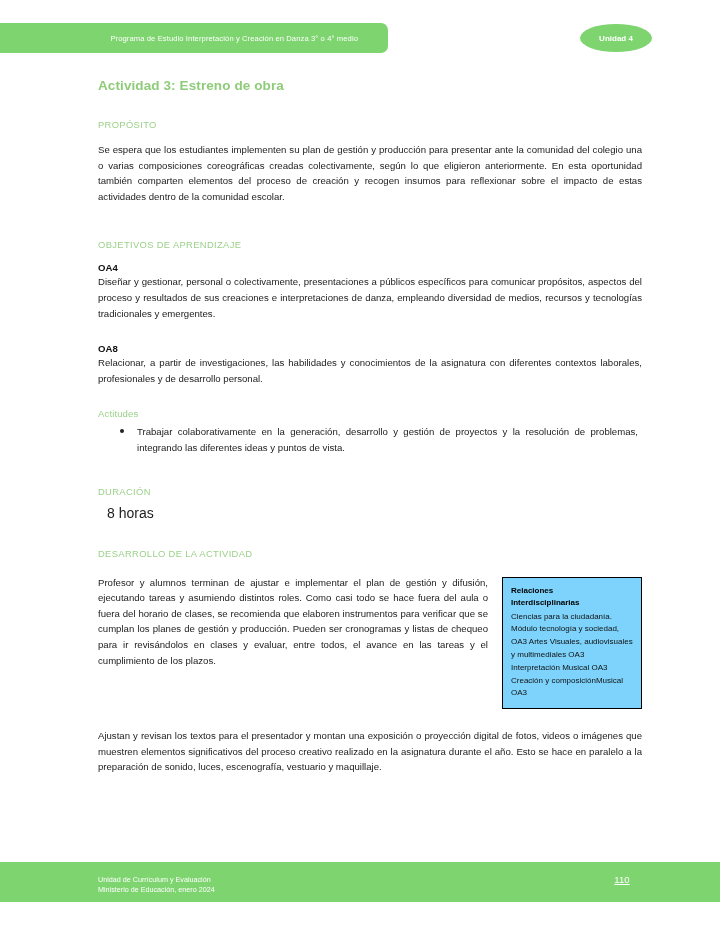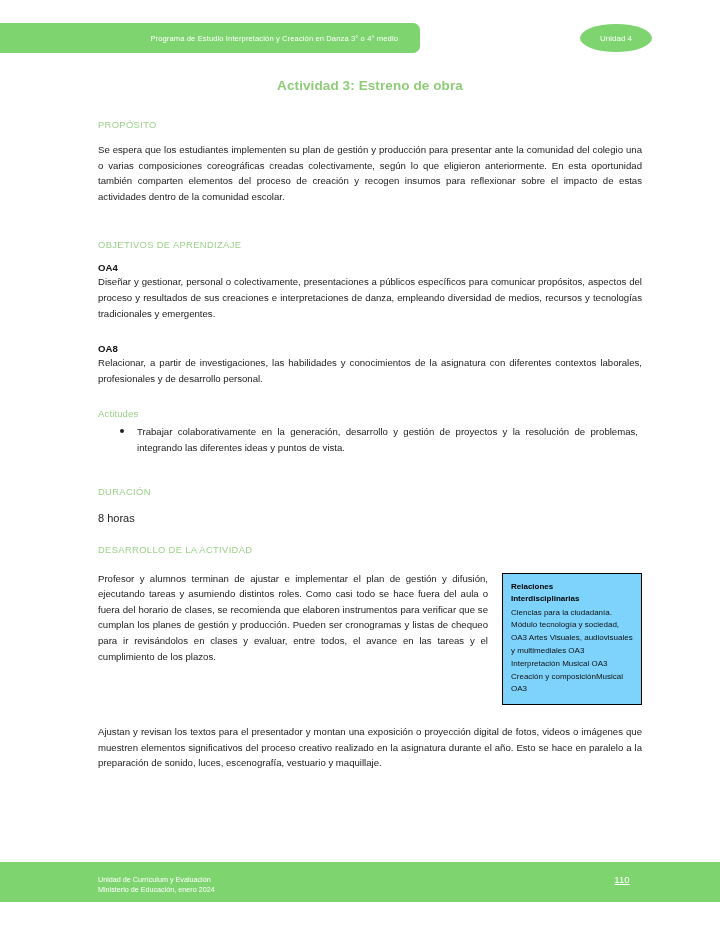--- a/index.html
+++ b/index.html
@@ -15,30 +15,30 @@
     font-family: "Liberation Sans", "DejaVu Sans", sans-serif;
     color: #1a1a1a;
     overflow: hidden;
   }
 
   
   .header-band {
     position: absolute;
     left: 0;
     top: 23px;
-    width: 420px;
+    width: 388px;
     height: 30px;
     background: #7ED46F;
     border-top-right-radius: 7px;
     border-bottom-right-radius: 7px;
     display: flex;
     align-items: center;
     justify-content: flex-end;
     box-sizing: border-box;
-    padding-right: 22px;
+    padding-right: 30px;
   }
   .header-band-text {
     color: #ffffff;
     font-size: 7.6px;
     letter-spacing: 0.1px;
     white-space: nowrap;
   }
   .unit-badge {
     position: absolute;
     left: 580px;
@@ -48,37 +48,37 @@
     background: #7ED46F;
     border-radius: 50%;
     display: flex;
     align-items: center;
     justify-content: center;
   }
   .unit-badge-text {
     color: #ffffff;
     font-size: 8px;
     white-space: nowrap;
+    font-weight: bold;
   }
 
   
   .page {
     position: absolute;
     left: 98px;
     top: 78px;
     width: 544px;
   }
 
   h1.activity-title {
     margin: 0 0 26px 0;
     font-size: 13.5px;
     font-weight: bold;
     color: #8FCC7A;
     letter-spacing: 0.1px;
-    text-align: center;
   }
 
   .section-heading {
     font-size: 9.4px;
     font-weight: normal;
     color: #9BD189;
     letter-spacing: 0.35px;
     margin: 0 0 12px 0;
     text-transform: uppercase;
   }
@@ -126,23 +126,23 @@
     position: absolute;
     left: 0;
     top: 5px;
     width: 4px;
     height: 4px;
     border-radius: 50%;
     background: #222222;
   }
 
   .duration-value {
-    font-size: 11px;
+    font-size: 14px;
     line-height: 14px;
-    margin: 0;
+    margin: 9px;
     color: #1c1c1c;
   }
 
   
   .relations-box {
     float: right;
     width: 122px;
     margin: 2px 0 6px 14px;
     border: 1.2px solid #000000;
     padding: 7px 8px 8px 8px;
@@ -232,21 +232,21 @@
   <div class="section-heading sub">Actitudes</div>
   <ul class="attitudes">
     <li>
       <span class="bullet"></span>
       <span>Trabajar colaborativamente en la generación, desarrollo y gestión de proyectos y la resolución de problemas, integrando las diferentes ideas y puntos de vista.</span>
     </li>
   </ul>
 
   <div class="gap-lg"></div>
 
-  <div class="section-heading" style="margin-bottom:14px;">DURACIÓN</div>
+  <div class="section-heading" style="margin-bottom:2px;">DURACIÓN</div>
   <p class="duration-value">8 horas</p>
 
   <div class="gap-md"></div>
 
   <div class="section-heading" style="margin-bottom:16px;">DESARROLLO DE LA ACTIVIDAD</div>
 
   <div class="clearfix">
 
     <div class="relations-box">
       <div class="relations-title">

